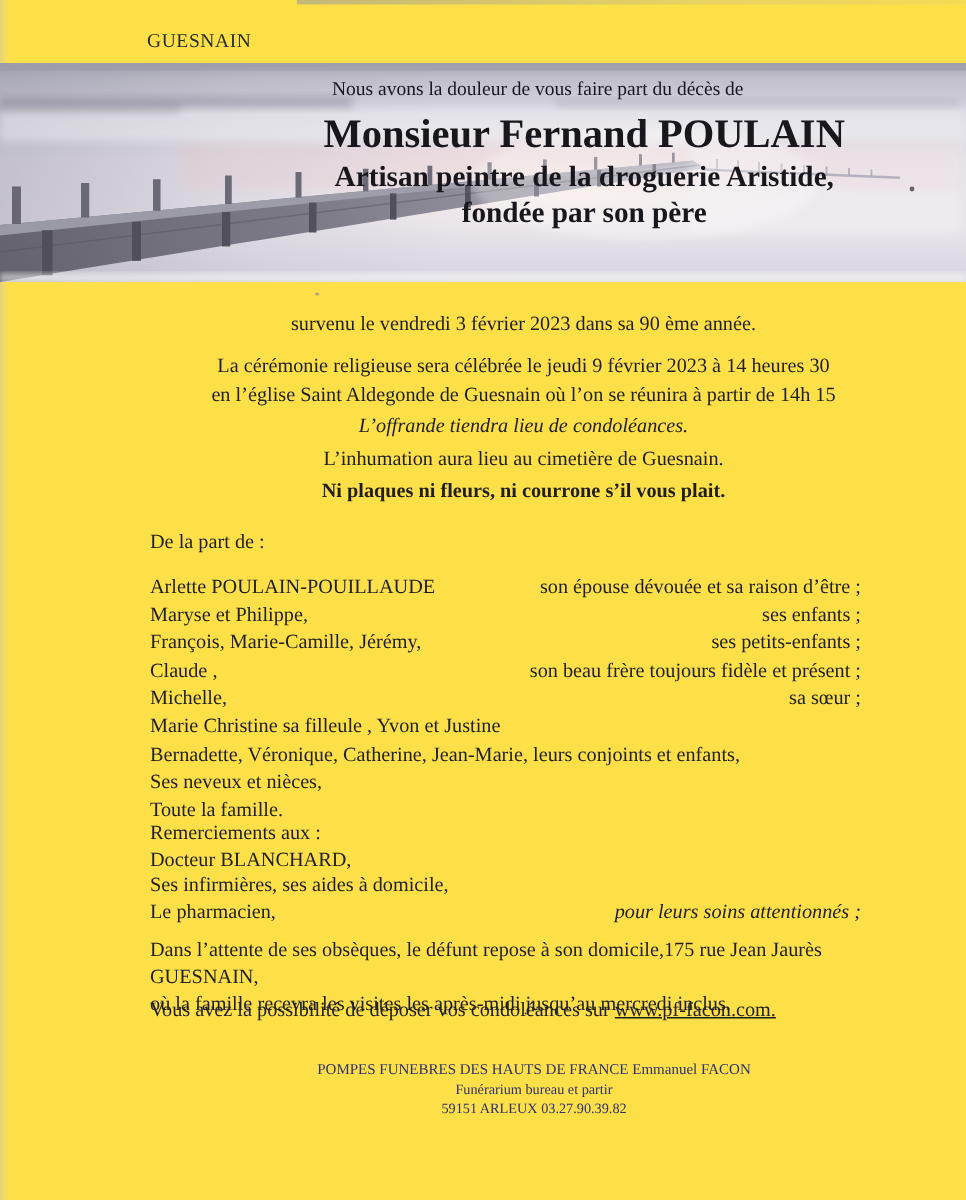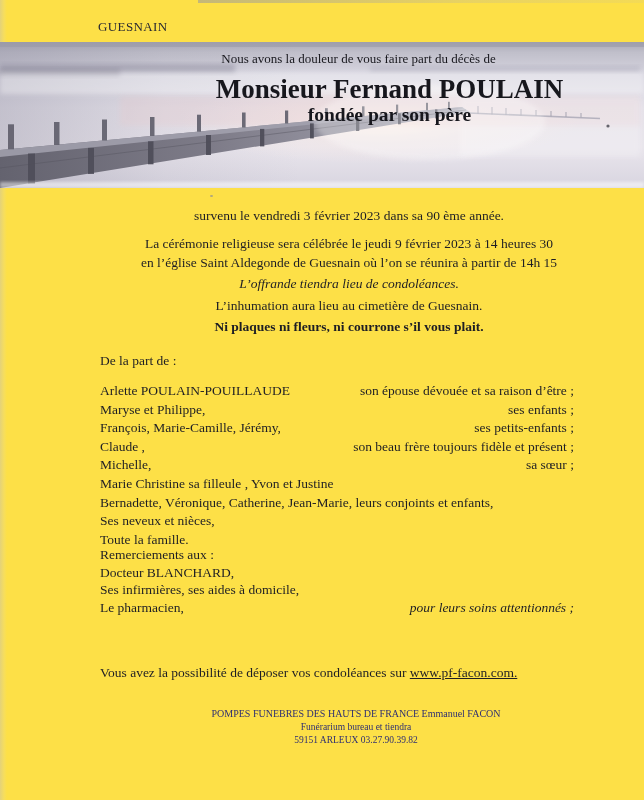--- a/index.html
+++ b/index.html
@@ -152,20 +152,21 @@
       <ellipse cx="430" cy="80" rx="115" ry="38" fill="#ffffff" opacity="0.3" filter="url(#b3)"></ellipse>
       <rect x="460" y="55" width="180" height="60" fill="#ffffff" opacity="0.22" filter="url(#b3)"></rect>
       <rect x="0" y="0" width="644" height="5" fill="#9a99a7" opacity="0.6"></rect>
       <rect x="0" y="140" width="644" height="6" fill="#ffffff" opacity="0.5" filter="url(#b2)"></rect>
       <circle cx="608" cy="84" r="1.6" fill="#44434e" opacity="0.8"></circle>
     </svg>
 
     <div class="banner-text">
       <div class="banner-intro">Nous avons la douleur de vous faire part du décès de</div>
       <div class="banner-name">Monsieur Fernand POULAIN</div>
+      <div class="banner-sub1">Artisan peintre de la droguerie Aristide,</div>
       <div class="banner-sub2">fondée par son père</div>
     </div>
   </div>
 
   <div id="survenu" class="center-line">survenu le vendredi 3 février 2023 dans sa 90 ème année.</div>
   <div id="ceremony" class="center-line">
     <div>La cérémonie religieuse sera célébrée le jeudi 9 février 2023 à 14 heures 30</div>
     <div>en l’église Saint Aldegonde de Guesnain où l’on se réunira à partir de 14h 15</div>
   </div>
   <div id="offrande" class="center-line">L’offrande tiendra lieu de condoléances.</div>
@@ -217,24 +218,28 @@
   <div class="thanks">
     <div>Remerciements aux :</div>
     <div>Docteur BLANCHARD,</div>
     <div>Ses infirmières, ses aides à domicile,</div>
     <div class="thanks-row">
       <span>Le pharmacien,</span>
       <span class="thanks-right">pour leurs soins attentionnés ;</span>
     </div>
   </div>
 
+  <div class="wake">
+    <div>Dans l’attente de ses obsèques, le défunt repose à son domicile,175 rue Jean Jaurès GUESNAIN,</div>
+    <div>où la famille recevra les visites les après-midi jusqu’au mercredi inclus.</div>
+  </div>
 
   <div class="condolences">
     <span>Vous avez la possibilité de déposer vos condoléances sur </span><a>www.pf-facon.com.</a>
   </div>
 
   <div class="footer">
     <div class="f1">POMPES FUNEBRES DES HAUTS DE FRANCE Emmanuel FACON</div>
-    <div class="f2">Funérarium bureau et tiendra</div>
+    <div class="f2">Funérarium bureau et partir</div>
     <div class="f3">59151 ARLEUX 03.27.90.39.82</div>
   </div>
 
 </div>
 
 </body></html>

